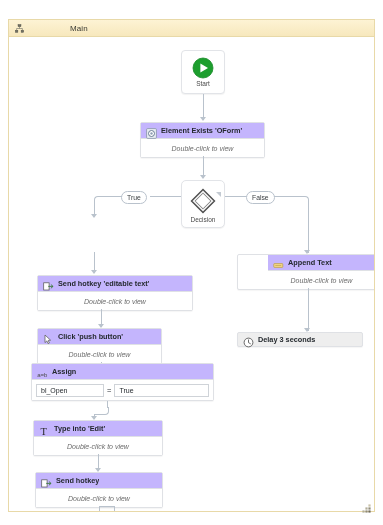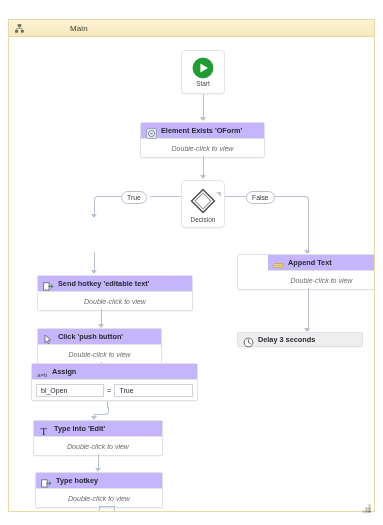--- a/index.html
+++ b/index.html
@@ -253,21 +253,21 @@
         <span class="ttl">Click 'push button'</span>
       </div>
       <div class="body">
         <span class="hint">Double-click to view</span>
       </div>
     </div>
 
     <div class="conn vline" style="left:92px;top:325px;height:14px;"></div>
     <div class="arrow" style="left:88.5px;top:336px;"></div>
 
-    <div class="node card assign" style="left:22px;top:326px;width:167px;">
+    <div class="node card assign" style="left:22px;top:326px;width:183px;">
       <div class="hdr">
         <span class="ico">
           <svg width="11" height="11" viewBox="0 0 11 11">
             <text x="0.2" y="7.8" font-family="Liberation Sans, sans-serif" font-size="6" fill="#4a4a4a">a=b</text>
           </svg>
         </span>
         <span class="ttl">Assign</span>
       </div>
       <div class="body">
         <span class="fld f-left">bl_Open</span>
@@ -300,21 +300,21 @@
     <div class="arrow" style="left:85.5px;top:431px;"></div>
 
     <div class="node card" style="left:26px;top:435px;width:128px;">
       <div class="hdr">
         <span class="ico">
           <svg width="11" height="11" viewBox="0 0 11 11">
             <rect x="0.7" y="1.8" width="5.4" height="7.2" fill="#ffffff" stroke="#5b5b5b" stroke-width="0.75"></rect>
             <path d="M5.6 5.4 h4.2 M8.2 3.8 l1.8 1.6 l-1.8 1.6" stroke="#3c7a3c" stroke-width="0.9" fill="none" stroke-linecap="round" stroke-linejoin="round"></path>
           </svg>
         </span>
-        <span class="ttl">Type hotkey</span>
+        <span class="ttl">Send hotkey</span>
       </div>
       <div class="body">
         <span class="hint">Double-click to view</span>
       </div>
     </div>
 
     <div class="conn vline" style="left:90px;top:469px;height:7px;"></div>
     <div class="conn hline" style="left:90px;top:469px;width:15px;"></div>
     <div class="conn vline" style="left:105px;top:469px;height:8px;"></div>
 

